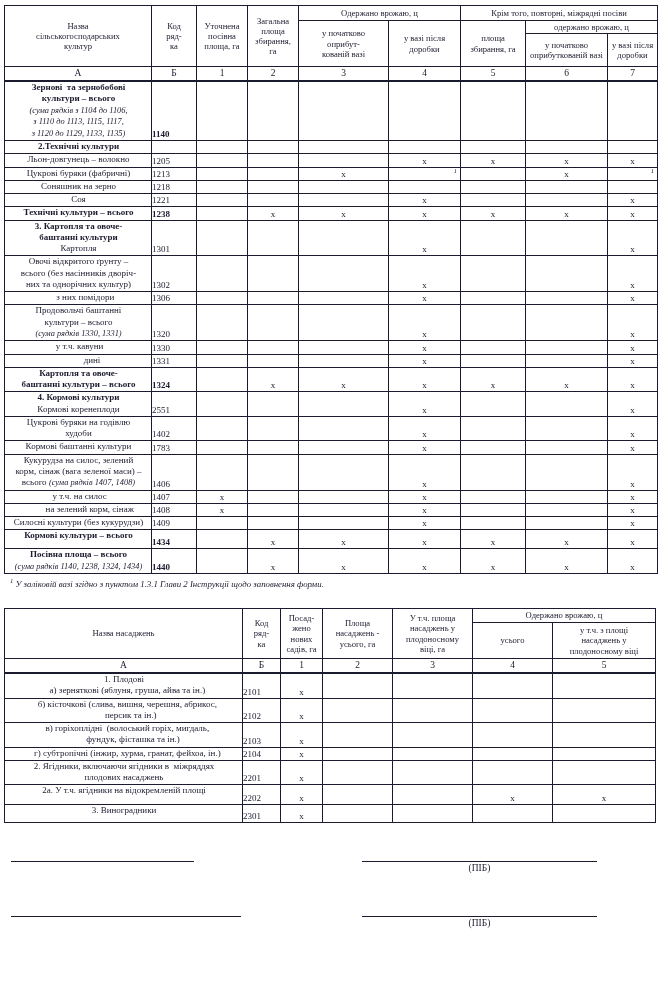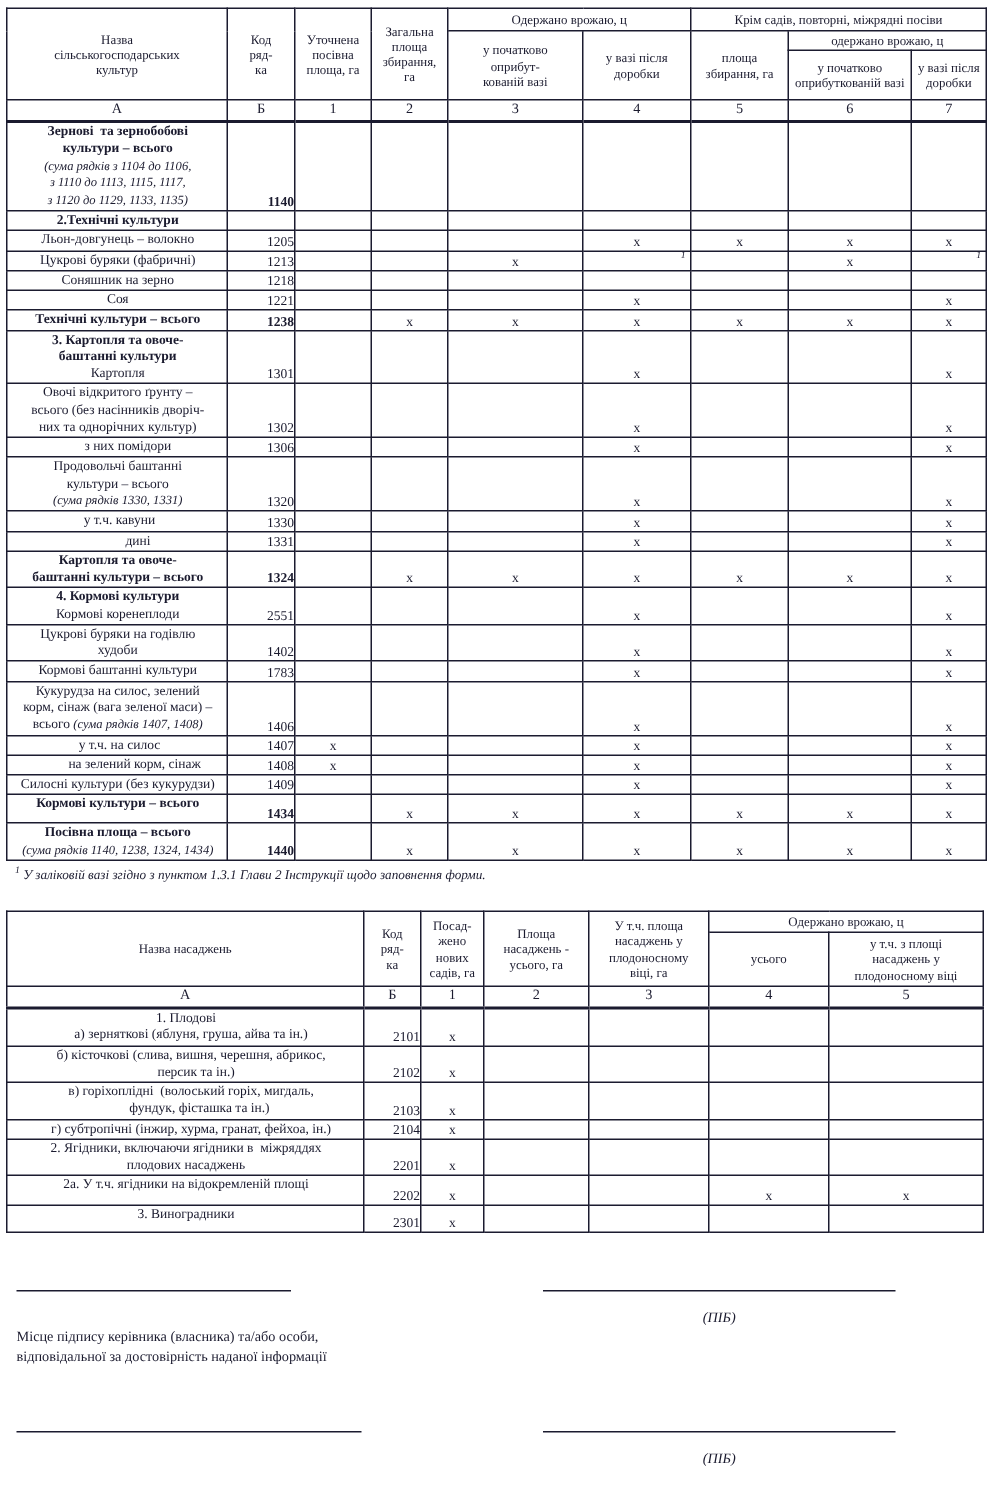--- a/index.html
+++ b/index.html
@@ -7,39 +7,39 @@
         font-family:"Liberation Serif","DejaVu Serif",serif;color:#1b1b2f;}
   table{border-collapse:collapse;table-layout:fixed;margin-left:4px;}
   #t1{width:653px;margin-top:5px;}
   #t2{width:651px;}
   td,th{border:1px solid #1b1b2f;overflow:hidden;}
   th{font-weight:normal;font-size:8.6px;line-height:1.18;text-align:center;
      vertical-align:middle;padding:1px 1px;white-space:pre-line;}
   tr.letters th{font-size:9.5px;border-bottom:2px solid #1b1b2f;height:13px;padding:0;}
   td.c-a{font-size:9px;line-height:1.25;text-align:center;vertical-align:top;
          padding:0 2px 1px 3px;white-space:pre-wrap;}
-  td.c-code{font-size:9px;text-align:right;vertical-align:bottom;padding:0 0 1px 0;}
+  td.c-code{font-size:9px;text-align:left;vertical-align:bottom;padding:0 0 1px 0;}
   td.c-x{font-size:9px;text-align:center;vertical-align:bottom;padding:0 0 1px 0;}
   td.c-m{padding:0;}
   td.c-sup{font-size:6.5px;font-style:italic;text-align:right;vertical-align:top;
            padding:0 3px 0 0;line-height:1;}
   .b{font-weight:bold;}
   .sec{font-weight:bold;white-space:pre-wrap;font-family:Liberation Serif, serif;}
   .ital{font-style:italic;font-size:8.4px;}
   .footnote{font-size:8.8px;font-style:italic;margin:3px 0 0 10px;}
   .footnote sup{font-size:6.5px;}
   .title2{margin-top:24px;text-align:center;font-size:11.5px;font-weight:bold;
           letter-spacing:1.6px;word-spacing:2px;}
   #t2{margin-top:19px;}
   .footer{margin-top:27px;font-size:9.5px;}
   .frow{display:flex;justify-content:space-between;padding:0 66px 0 11px;}
   .sigline{border-bottom:1px solid #1b1b2f;height:11px;}
   .w185{width:183px;} .w230{width:230px;} .w235{width:235px;}
   .pibcol{width:235px;text-align:center;}
-  .pib{font-size:9.5px;margin-top:13px;font-style:italic;}
+  .pib{font-size:9.5px;margin-top:1px;}
   .sigtext{margin:2px 0 0 11px;line-height:1.3;white-space:pre-line;}
   .gap1{height:32px;}
 </style>
 </head>
 <body>
 
 <div class="page">
 
   <table id="t1">
     <colgroup>
@@ -62,21 +62,21 @@
 ряд-
 ка</th>
         <th rowspan="3">Уточнена
 посівна
 площа, га</th>
         <th rowspan="3">Загальна
 площа
 збирання,
 га</th>
         <th colspan="2">Одержано врожаю, ц</th>
-        <th colspan="3">Крім садів, повторні, міжрядні посіви</th>
+        <th colspan="3">Крім того, повторні, міжрядні посіви</th>
       </tr>
       <tr style="height:13px">
         <th rowspan="2">у початково
 оприбут-
 кованій вазі</th>
         <th rowspan="2">у вазі після
 доробки</th>
         <th rowspan="2">площа
 збирання, га</th>
         <th colspan="2">одержано врожаю, ц</th>
@@ -490,22 +490,20 @@
   </table>
 
   <div class="footer">
     <div class="frow">
       <div class="sigline w185"></div>
       <div class="pibcol">
         <div class="sigline w235"></div>
         <div class="pib">(ПІБ)</div>
       </div>
     </div>
-    <div class="sigtext">Місце підпису керівника (власника) та/або особи,
-відповідальної за достовірність наданої інформації</div>
     <div class="gap1"></div>
     <div class="frow">
       <div class="sigline w230"></div>
       <div class="pibcol">
         <div class="sigline w235"></div>
         <div class="pib">(ПІБ)</div>
       </div>
     </div>
 
   </div>

